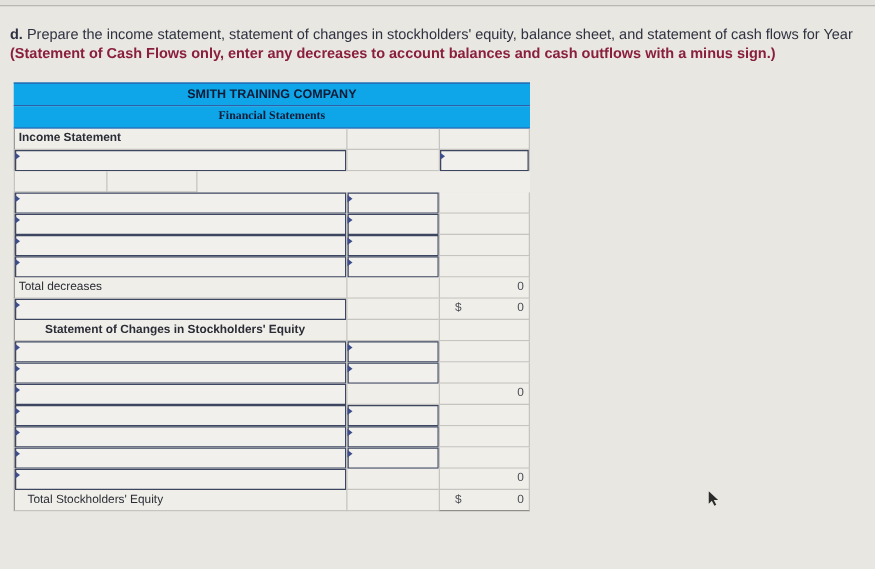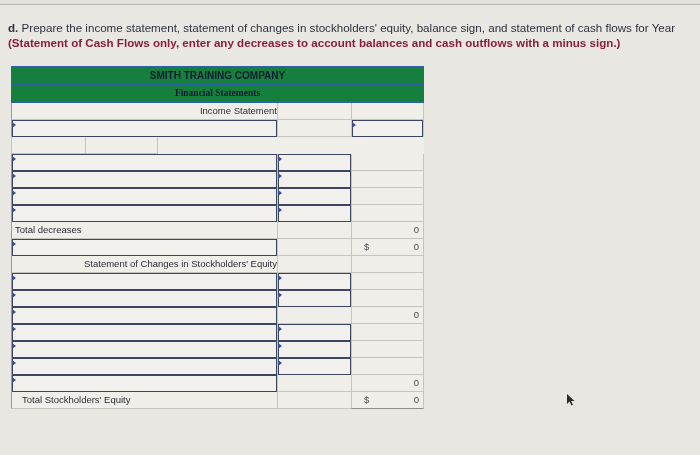--- a/index.html
+++ b/index.html
@@ -18,21 +18,21 @@
     font-size: 11.6px; line-height: 15px; white-space: nowrap;
     color: #2e3140;
   }
   .instructions .part { font-weight: bold; }
   .instructions .note { color: #8a1f3c; font-weight: bold; }
 
   .sheet {
     position: absolute; left: 11px; top: 66px; width: 413px;
   }
   .hdr {
-    background: #15803d; color: #0f1a35;
+    background: #0ea5e9; color: #0f1a35;
     text-align: center; font-weight: bold; font-size: 10px;
     height: 17px; line-height: 17px;
     border-bottom: 1px solid #2f61a8;
   }
   .hdr:first-child { border-top: 1px solid #2f61a8; }
   .hdr.h2 { font-size: 9.5px; font-family: Liberation Serif, serif; }
 
   .row {
     position: relative; height: 17px;
     display: flex; background: #efeee9;
@@ -43,21 +43,21 @@
     position: relative; font-size: 9.5px; line-height: 16px; color: #2b2d36;
     padding-left: 3px; box-sizing: border-box;
   }
   .c1, .c2 {
     position: relative; border-left: 1px solid #c5c4c0;
     border-bottom: 1px solid #c5c4c0; box-sizing: border-box;
     font-size: 9.5px; line-height: 16px; color: #4b4d55;
   }
   .c1 { width: 74px; }
   .c2 { width: 73px; border-right: 1px solid #c5c4c0; text-align: right; padding-right: 4px; }
-  .bold { font-weight: normal; text-align: right; }
+  .bold { font-weight: bold; }
 
   .inp {
     position: absolute; left: 0; top: 0; right: 0; bottom: -1px;
     border: 1.5px solid #3c4660; background: #f1f0ec; box-sizing: border-box;
   }
   .inp::before {
     content: ""; position: absolute; left: -1px; top: 1px;
     border-top: 3px solid transparent; border-bottom: 3px solid transparent;
     border-left: 4px solid #3c4d8a;
   }
@@ -68,21 +68,21 @@
   }
 </style>
 </head>
 <body>
 
 <div class="top-rule"></div>
 
 <div class="instructions">
   <div>
     <span class="part">d.</span>
-    <span>Prepare the income statement, statement of changes in stockholders' equity, balance sign, and statement of cash flows for Year</span>
+    <span>Prepare the income statement, statement of changes in stockholders' equity, balance sheet, and statement of cash flows for Year</span>
   </div>
   <div class="note">(Statement of Cash Flows only, enter any decreases to account balances and cash outflows with a minus sign.)</div>
 </div>
 
 <div class="sheet">
   <div class="hdr">SMITH TRAINING COMPANY</div>
   <div class="hdr h2">Financial Statements</div>
 
   <div class="row">
     <div class="c0 bold">Income Statement</div>

